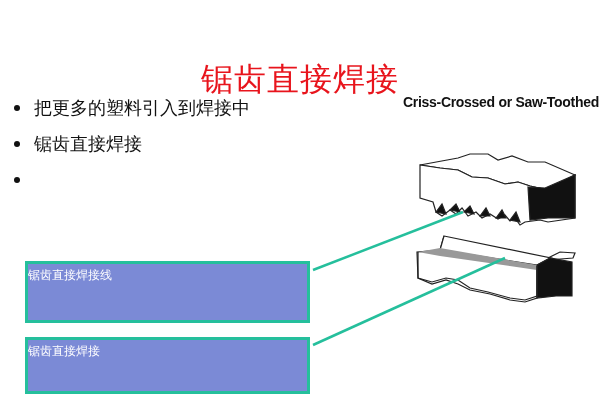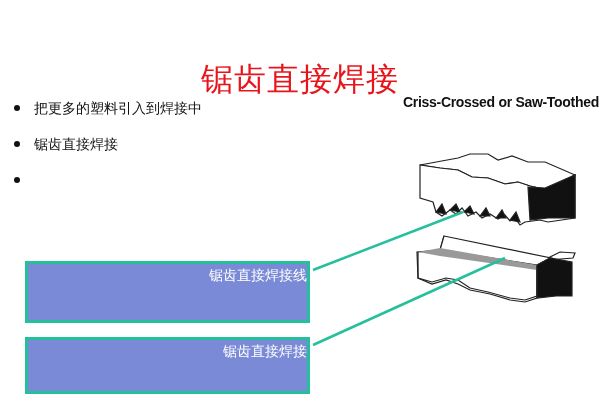--- a/index.html
+++ b/index.html
@@ -1,26 +1,26 @@
 <!DOCTYPE html>
 <html><head>
 <meta charset="utf-8">
 <style>
   html, body { margin:0; padding:0; }
   body { width:600px; height:407px; background:#ffffff; position:relative; overflow:hidden;
          font-family:"DejaVu Serif","Liberation Serif", serif; }
   .title { position:absolute; left:0; width:600px; top:14px; text-align:center; color:#e8141c;
            font-size:32px; letter-spacing:1px;margin-top:44px; }
   .bullets { position:absolute; left:10px; top:90px; margin:0; padding:0; list-style:none; }
-  .bullets li { font-size:14px; color:#111; height:36px; line-height:30px; display:flex; align-items:center; }
+  .bullets li { font-size:18px; color:#111; height:36px; line-height:30px; display:flex; align-items:center; }
   .bullets .dot { display:inline-block; width:6px; height:6px; border-radius:50%; background:#111; margin:0 14px 0 4px; }
   .caption { position:absolute; left:403px; top:95px; font-family:"Liberation Sans", sans-serif; font-weight:bold;
              font-size:14px; line-height:15px; color:#111; letter-spacing:-0.3px; }
   .box { position:absolute; left:25px; width:279px; background:#7b8ad6; border:3px solid #25bf9c;
-         color:#fff; font-size:14px; text-align:right; }
+         color:#fff; font-size:12px; text-align:left; }
   .box span { display:block; padding-top:3px; }
   #box1 { top:261px; height:56px; }
   #box2 { top:337px; height:51px; }
   svg.fig { position:absolute; left:0; top:0; }
 </style>
 </head>
 <body>
 
 <div class="title">锯齿直接焊接</div>
 

